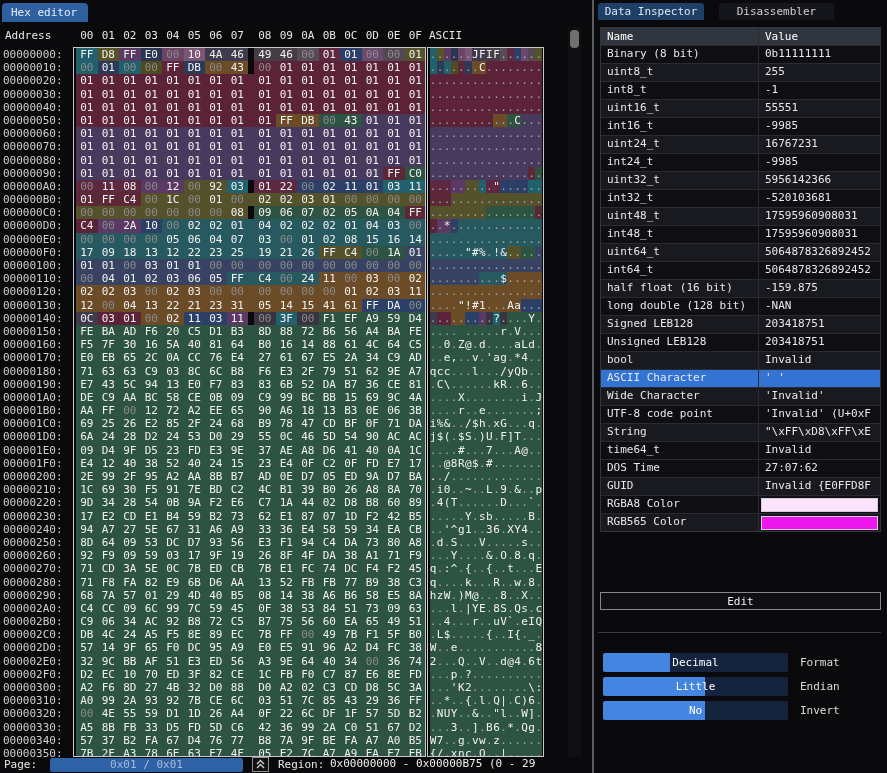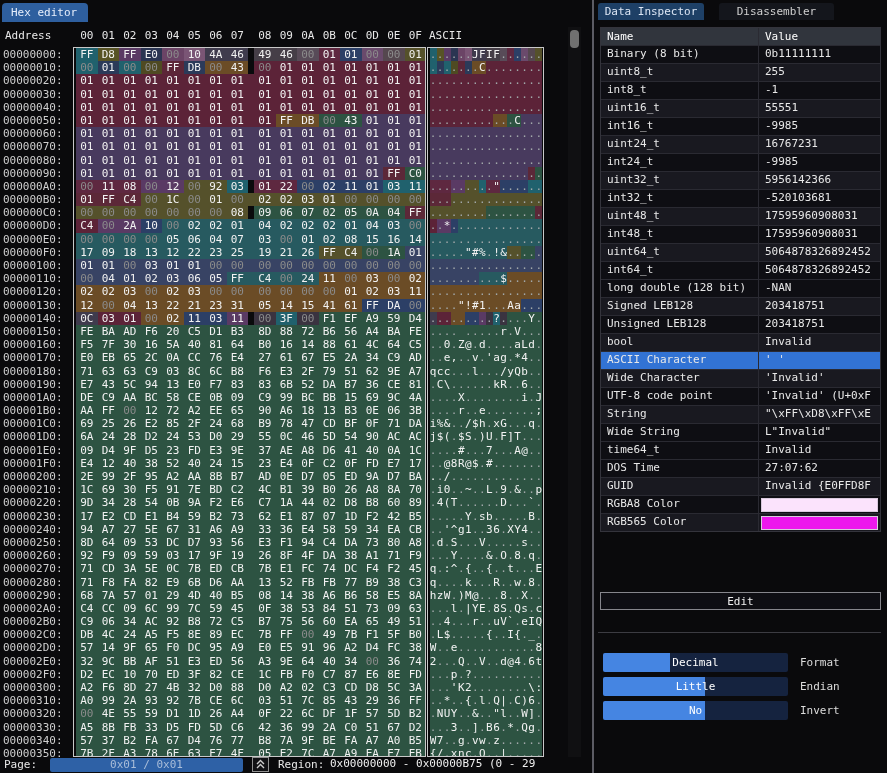--- a/index.html
+++ b/index.html
@@ -432,20 +432,24 @@
             <span class="ival">17595960908031</span>
           </div>
           <div class="irow alt1">
             <span class="iname">uint64_t</span>
             <span class="ival">5064878326892452</span>
           </div>
           <div class="irow alt0">
             <span class="iname">int64_t</span>
             <span class="ival">5064878326892452</span>
           </div>
+          <div class="irow alt1">
+            <span class="iname">half float (16 bit)</span>
+            <span class="ival">-159.875</span>
+          </div>
           <div class="irow alt0">
             <span class="iname">long double (128 bit)</span>
             <span class="ival">-NAN</span>
           </div>
           <div class="irow alt1">
             <span class="iname">Signed LEB128</span>
             <span class="ival">203418751</span>
           </div>
           <div class="irow alt0">
             <span class="iname">Unsigned LEB128</span>
@@ -463,24 +467,20 @@
             <span class="iname">Wide Character</span>
             <span class="ival">'Invalid'</span>
           </div>
           <div class="irow alt0">
             <span class="iname">UTF-8 code point</span>
             <span class="ival">'Invalid' (U+0xF</span>
           </div>
           <div class="irow alt1">
             <span class="iname">String</span>
             <span class="ival">"\xFF\xD8\xFF\xE</span>
-          </div>
-          <div class="irow alt0">
-            <span class="iname">Wide String</span>
-            <span class="ival">L"Invalid"</span>
           </div>
           <div class="irow alt0">
             <span class="iname">time64_t</span>
             <span class="ival">Invalid</span>
           </div>
           <div class="irow alt0">
             <span class="iname">DOS Time</span>
             <span class="ival">27:07:62</span>
           </div>
           <div class="irow alt1">

